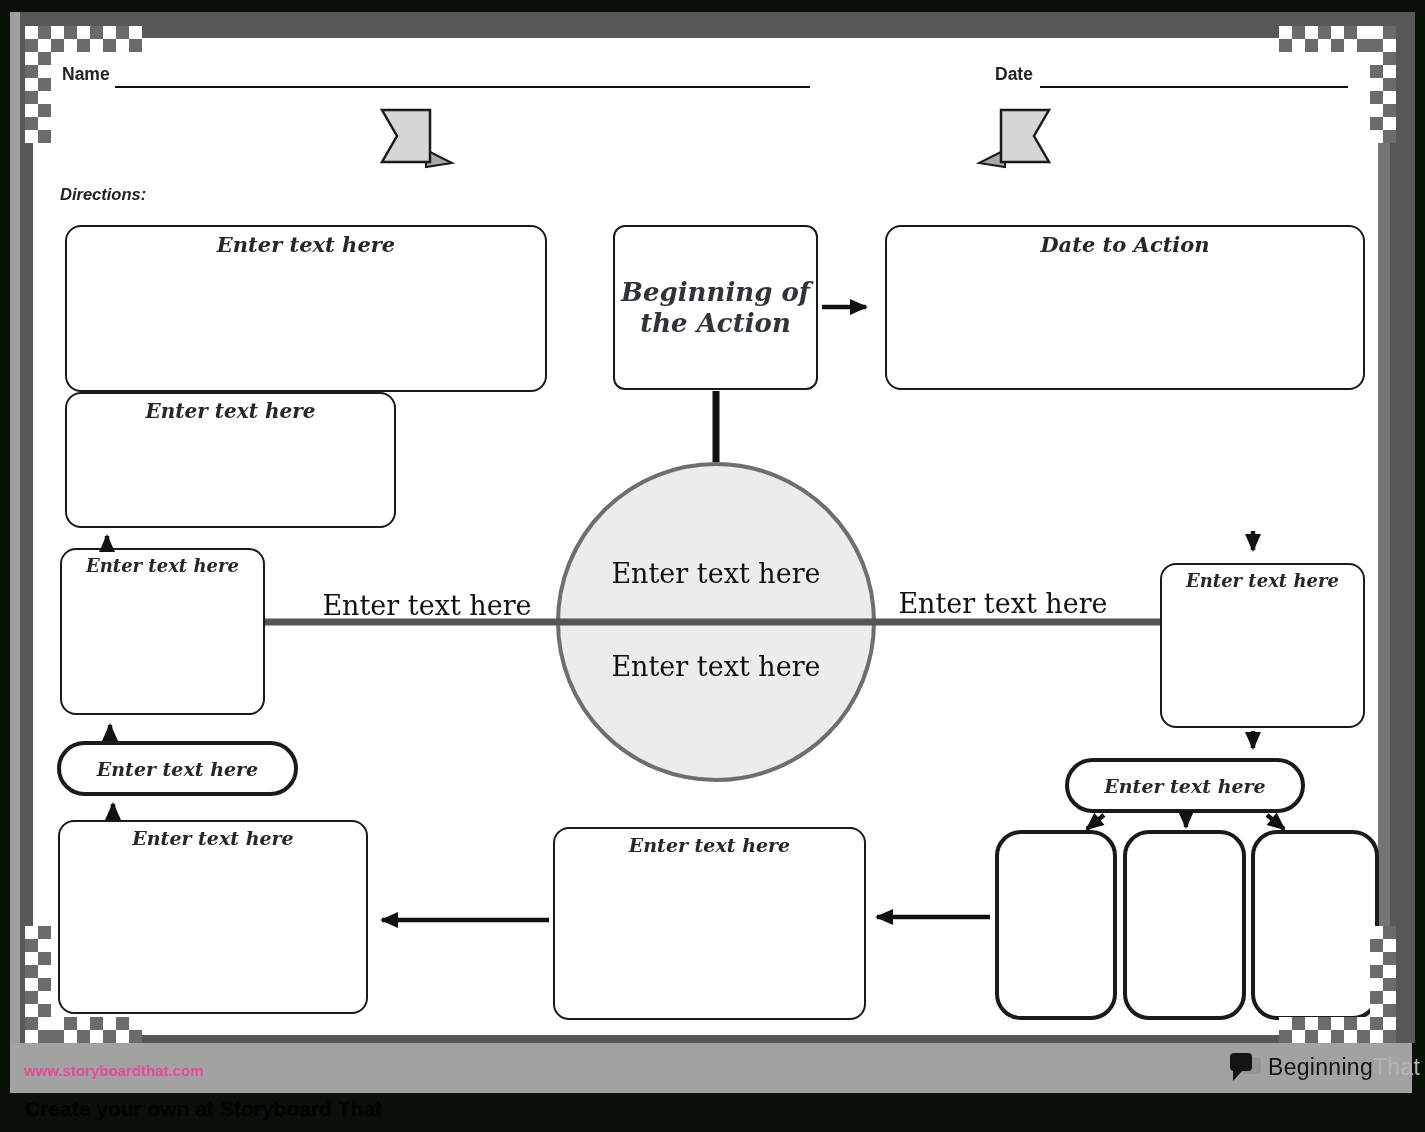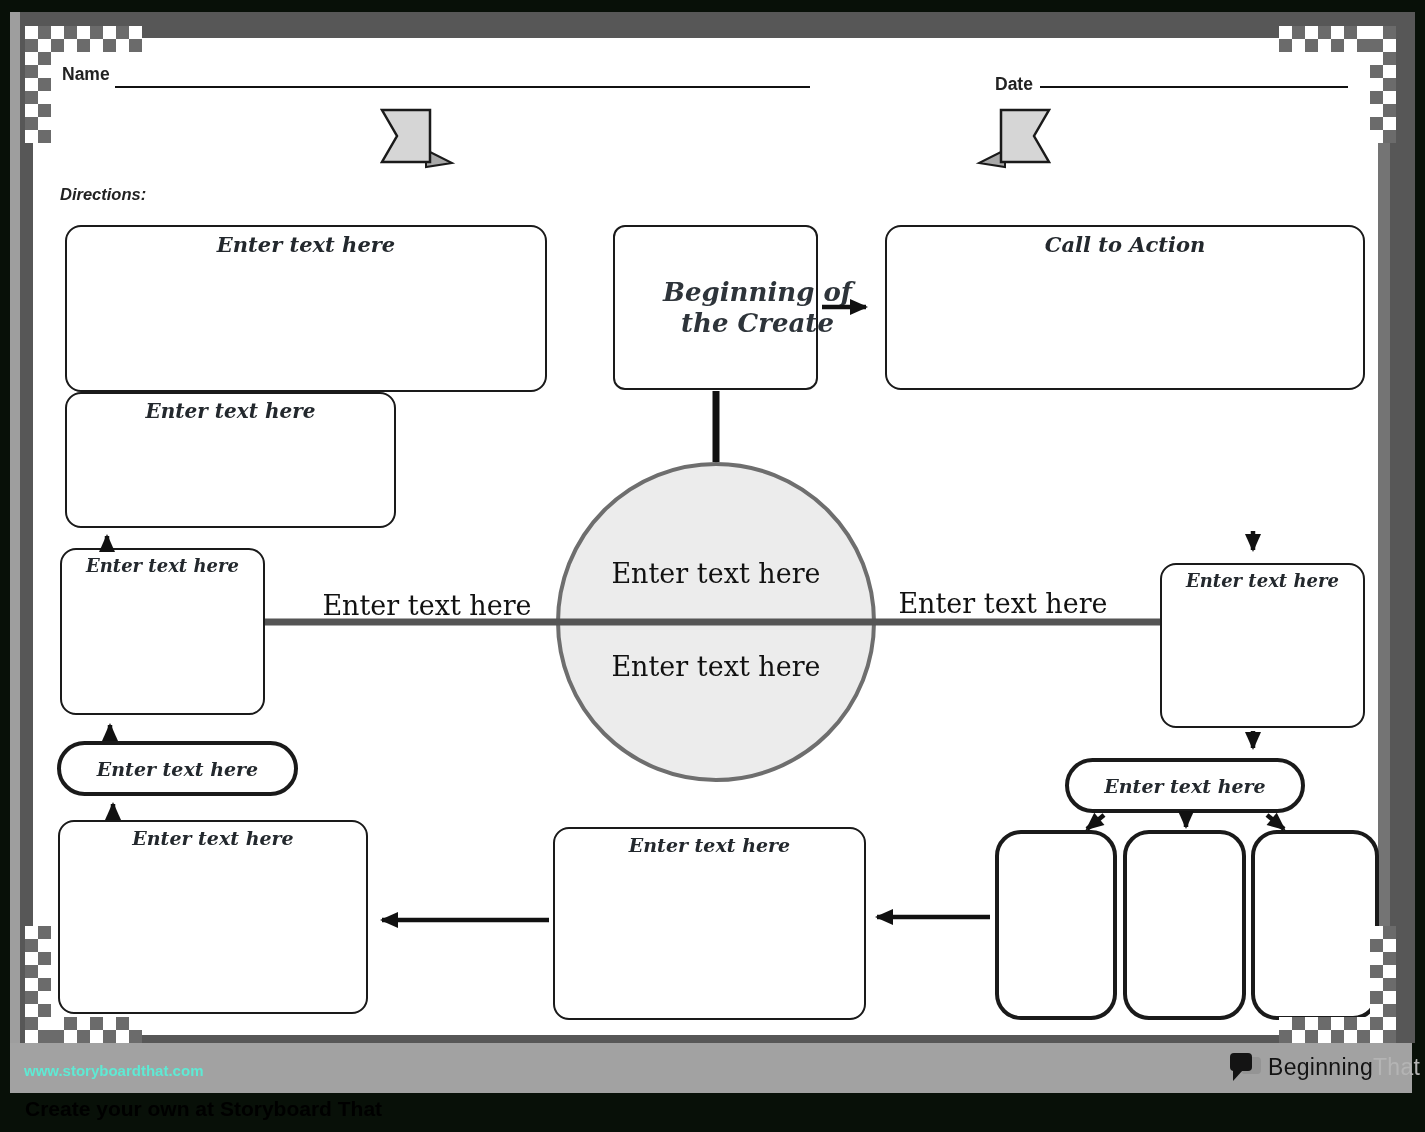--- a/index.html
+++ b/index.html
@@ -22,28 +22,28 @@
           box-sizing:border-box;display:flex;align-items:center;justify-content:center;
           font-size:35px;font-weight:bold;color:#0d0d0d;letter-spacing:.5px;z-index:3;}
   
   .bx{position:absolute;background:#fff;border:2.5px solid #1a1a1a;border-radius:16px;box-sizing:border-box;z-index:3;}
   .bx.thick{border-width:4px;border-radius:26px;}
   .pill{border-width:4px;border-radius:28px;display:flex;align-items:center;justify-content:center;}
   .script{font-family:"DejaVu Serif",serif;font-style:italic;font-weight:bold;color:#23282d;}
   .bx-label{position:absolute;top:5px;left:0;right:0;text-align:center;}
   .fs21{font-size:21px;} .fs20{font-size:20px;} .fs19{font-size:19px;} .fs18{font-size:18px;}
   .begin-wrap{width:100%;height:100%;display:flex;flex-direction:column;align-items:center;justify-content:center;
-              font-size:26px;line-height:1.18;padding-left:42px;}
+              font-size:26px;line-height:1.18;}
   
   .circle{left:556px;top:462px;width:320px;height:320px;border-radius:50%;background:#ececec;
           border:4px solid #6e6e6e;box-sizing:border-box;z-index:1;}
   .serif-label{font-family:"DejaVu Serif",serif;color:#111;font-size:27px;text-align:center;z-index:6;}
   
   .footer-band{left:10px;top:1043px;width:1402px;height:50px;background:#a2a2a2;z-index:1;}
-  .site-text{left:24px;top:1062px;font-size:15px;font-weight:bold;color:#5eead4;z-index:2;}
+  .site-text{left:24px;top:1062px;font-size:15px;font-weight:bold;color:#ec4899;z-index:2;}
   .logo{left:1228px;top:1050px;height:34px;display:flex;align-items:center;gap:4px;z-index:2;}
   .logo-text{font-size:23px;font-weight:500;color:#141414;letter-spacing:.3px;}
   .logo-text .lt2{color:#b4b4b4;}
   .tagline{left:25px;top:1097px;font-size:21px;font-weight:bold;color:#000;z-index:1;}
   svg{display:block;}
 </style>
 </head>
 <body>
 
 <div id="stage">
@@ -57,21 +57,21 @@
   <div class="abs checker" style="left:25px;top:26px;width:26px;height:117px;"></div>
   <div class="abs checker" style="left:1279px;top:26px;width:117px;height:26px;"></div>
   <div class="abs checker" style="left:1370px;top:26px;width:26px;height:117px;"></div>
   <div class="abs checker" style="left:25px;top:1017px;width:117px;height:26px;"></div>
   <div class="abs checker" style="left:25px;top:926px;width:26px;height:117px;"></div>
   <div class="abs checker" style="left:1279px;top:1017px;width:117px;height:26px;"></div>
   <div class="abs checker" style="left:1370px;top:926px;width:26px;height:117px;"></div>
 
   <div class="abs hdr-label" style="left:62px;top:64px;">Name</div>
   <div class="abs fill-line" style="left:115px;top:62px;width:695px;"></div>
-  <div class="abs hdr-label" style="left:995px;top:64px;margin-top:10px;">Date</div>
+  <div class="abs hdr-label" style="left:995px;top:64px;">Date</div>
   <div class="abs fill-line" style="left:1040px;top:62px;width:308px;"></div>
 
   <svg class="abs" style="left:0;top:0;z-index:2;" width="1425" height="1132" viewBox="0 0 1425 1132">
     <polygon points="426,150 452,163 426,167" fill="#a8a8a8" stroke="#1a1a1a" stroke-width="2"></polygon>
     <polygon points="1005,150 979,163 1005,167" fill="#a8a8a8" stroke="#1a1a1a" stroke-width="2"></polygon>
     <polygon points="430,110 382,110 397,136 382,162 430,162" fill="#d6d6d6" stroke="#1a1a1a" stroke-width="2.5"></polygon>
     <polygon points="1001,110 1049,110 1034,136 1049,162 1001,162" fill="#d6d6d6" stroke="#1a1a1a" stroke-width="2.5"></polygon>
   </svg>
 
 
@@ -99,26 +99,26 @@
   <div class="bx" style="left:58px;top:820px;width:310px;height:194px;">
     <div class="bx-label script fs19">Enter text here</div>
   </div>
   <div class="bx" style="left:553px;top:827px;width:313px;height:193px;">
     <div class="bx-label script fs19">Enter text here</div>
   </div>
 
   <div class="bx" style="left:613px;top:225px;width:205px;height:165px;border-radius:12px;">
     <div class="begin-wrap script" style="color:#2e343a;">
       <div>Beginning of</div>
-      <div>the Create</div>
+      <div>the Action</div>
     </div>
   </div>
 
   <div class="bx" style="left:885px;top:225px;width:480px;height:165px;">
-    <div class="bx-label script fs21">Call to Action</div>
+    <div class="bx-label script fs21">Date to Action</div>
   </div>
   <div class="bx" style="left:1160px;top:563px;width:205px;height:165px;">
     <div class="bx-label script fs18">Enter text here</div>
   </div>
   <div class="bx pill" style="left:1065px;top:758px;width:240px;height:55px;">
     <div class="script fs19">Enter text here</div>
   </div>
   <div class="bx thick" style="left:995px;top:830px;width:122px;height:190px;"></div>
   <div class="bx thick" style="left:1123px;top:830px;width:123px;height:190px;"></div>
   <div class="bx thick" style="left:1251px;top:830px;width:128px;height:190px;"></div>

